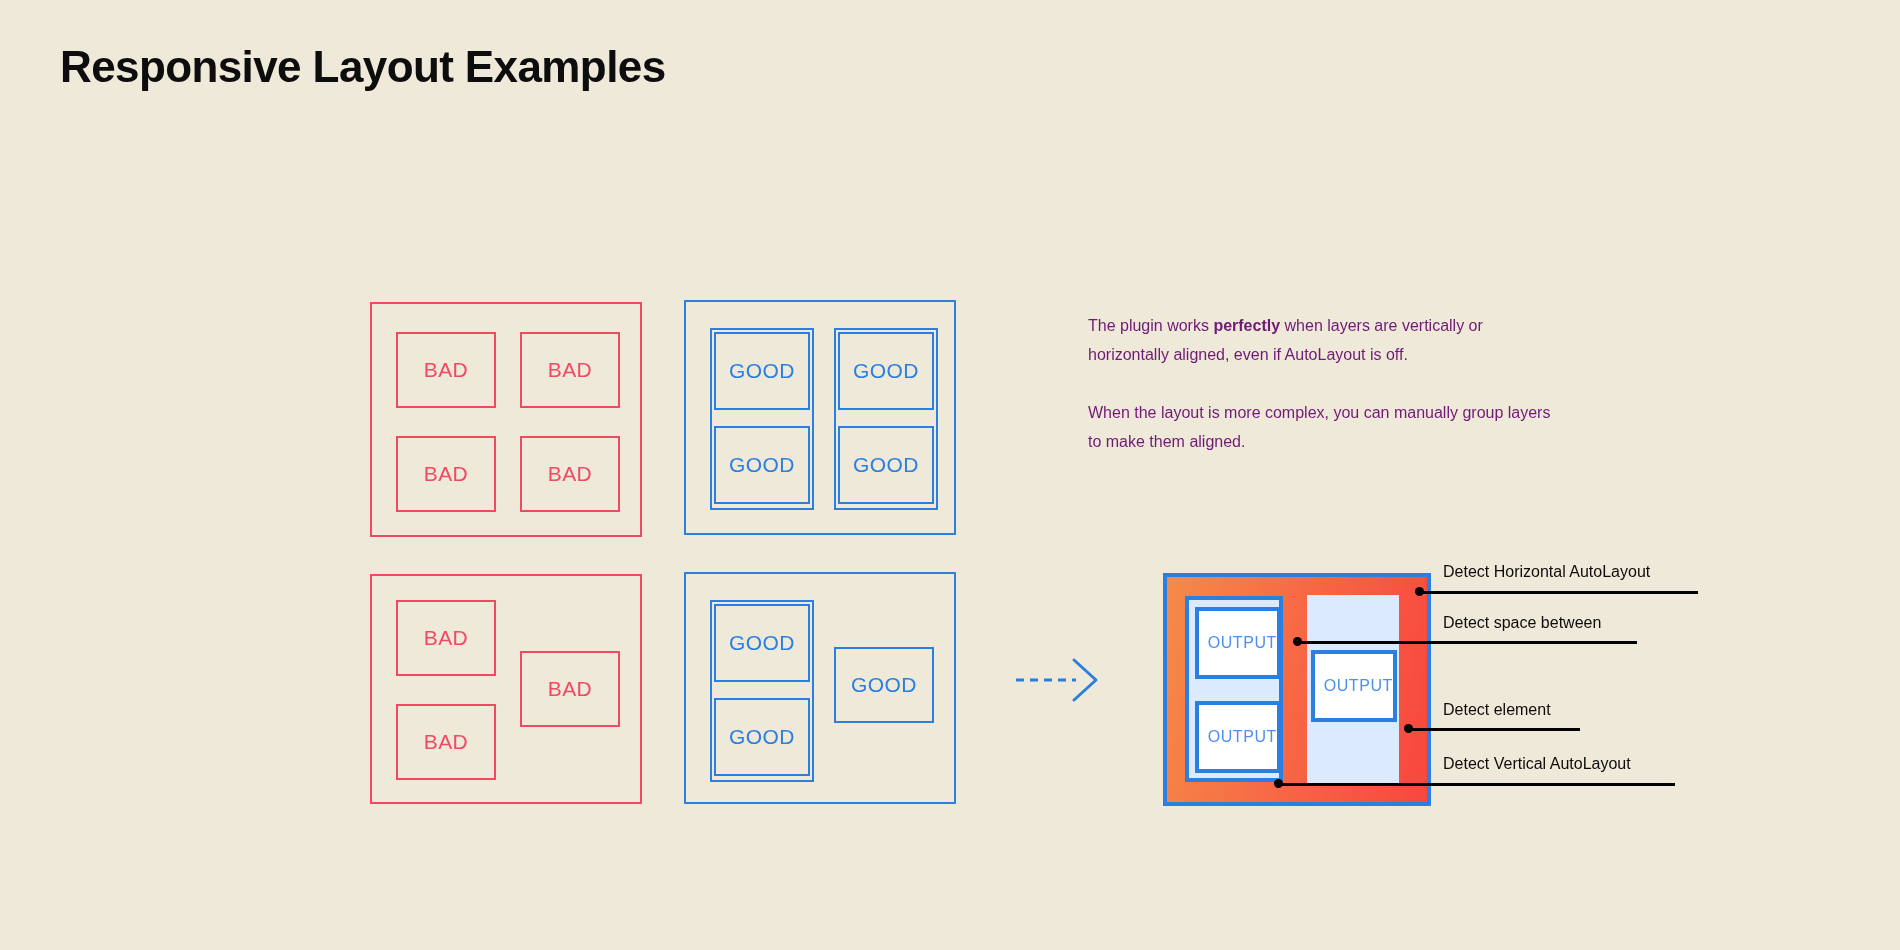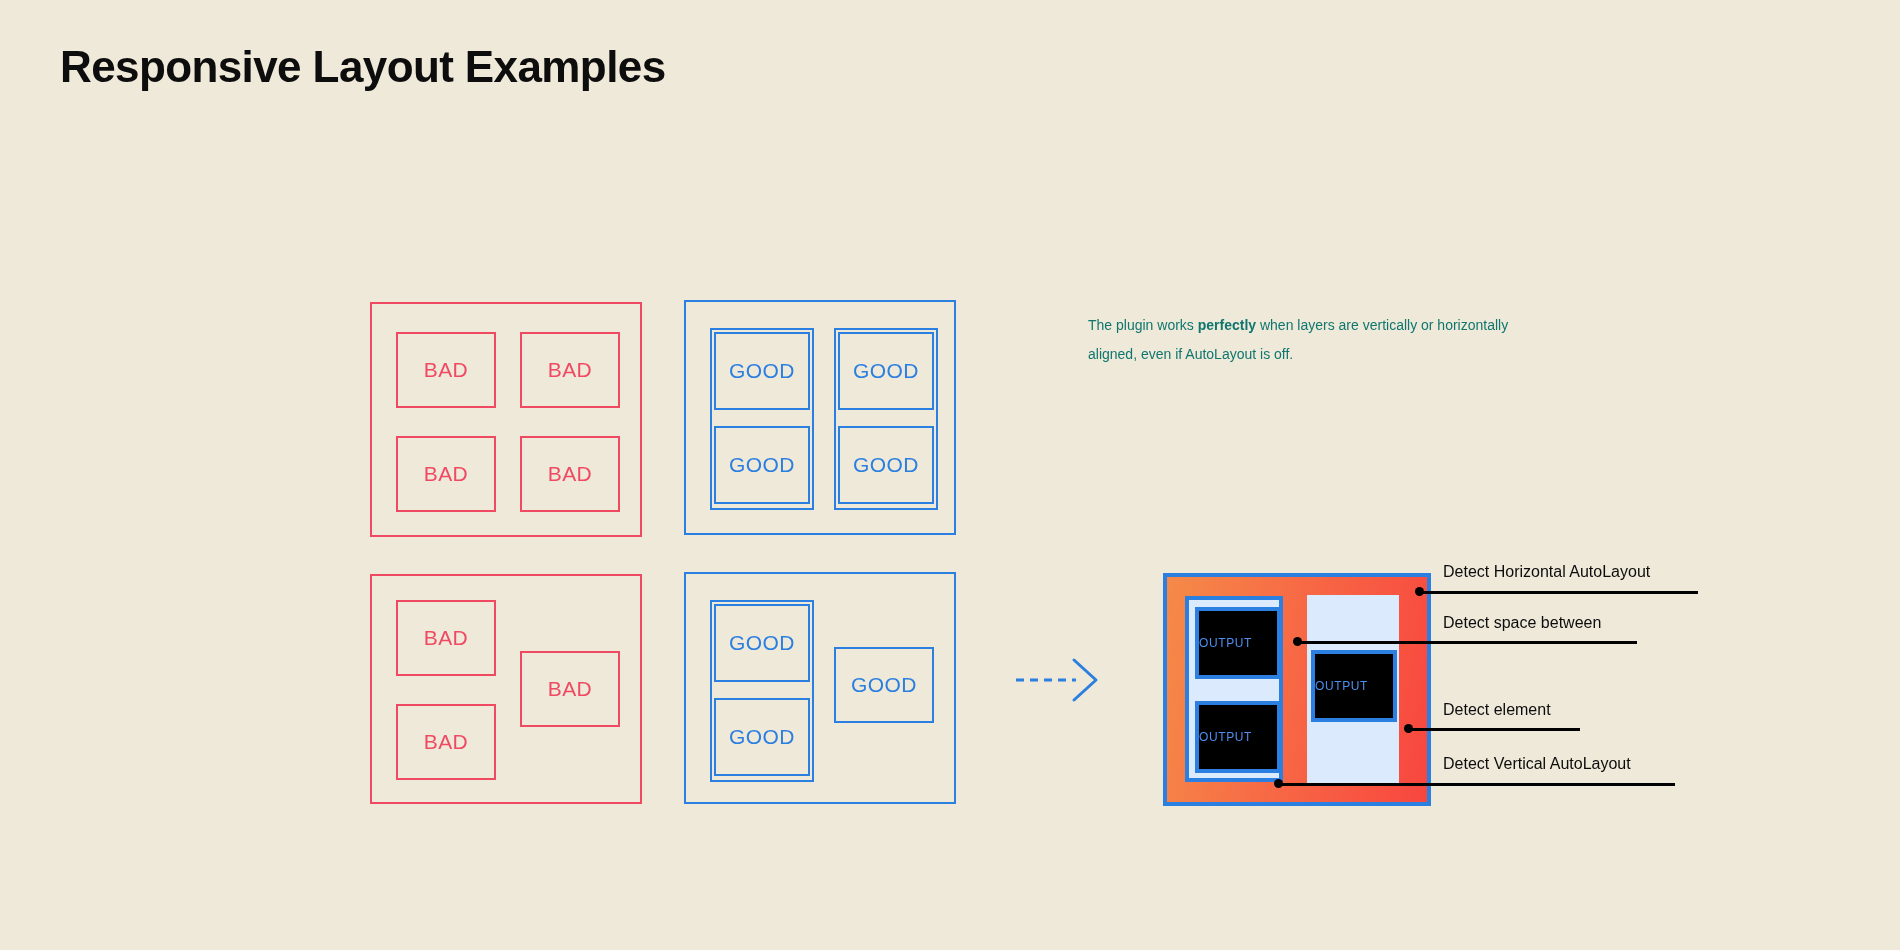--- a/index.html
+++ b/index.html
@@ -64,23 +64,23 @@
     width: 90px;
     height: 50px;
   }
 
   
   #copy-block {
     position: absolute;
     left: 1088px;
     top: 311px;
     width: 470px;
-    font-size: 14px;
+    font-size: 16px;
     line-height: 29px;
-    color: #0f766e;
+    color: #701a75;
   }
   #copy-block p { margin: 0; }
   #copy-block .spacer { height: 29px; }
   #copy-block b { font-weight: bold; }
 
   
   #mockup {
     position: absolute;
     left: 1163px;
     top: 573px;
@@ -92,27 +92,27 @@
   }
   .mk-panel {
     position: absolute;
     box-sizing: border-box;
     background: #dbeafc;
   }
   .mk-panel.framed { border: 4px solid #2b7fe0; }
   .mk-out {
     position: absolute;
     box-sizing: border-box;
-    background: #000000;
+    background: #ffffff;
     border: 4px solid #2b7fe0;
     display: flex;
     align-items: center;
-    justify-content: flex-start;
+    justify-content: flex-end;
     color: #4d8ff0;
-    font-size: 12px;
+    font-size: 16px;
     letter-spacing: 0.6px;
   }
 
   
   .anno-label {
     position: absolute;
     font-size: 16px;
     color: #0d0d0d;
     white-space: nowrap;
   }
@@ -197,20 +197,21 @@
 </div>
 
 <svg id="flow-arrow" viewBox="0 0 90 50">
   <line x1="2" y1="25" x2="62" y2="25" stroke="#2b7fe0" stroke-width="3" stroke-dasharray="8 6"></line>
   <polyline points="60,5 82,25 60,45" fill="none" stroke="#2b7fe0" stroke-width="3" stroke-linecap="round" stroke-linejoin="round"></polyline>
 </svg>
 
 <div id="copy-block">
   <p><span>The plugin works </span><b>perfectly</b><span> when layers are vertically or horizontally aligned, even if AutoLayout is off.</span></p>
   <div class="spacer"></div>
+  <p>When the layout is more complex, you can manually group layers to make them aligned.</p>
 </div>
 
 <div id="mockup">
 
   <div class="mk-panel framed" style="left:18px; top:19px; width:98px; height:186px;">
     <div class="mk-out" style="left:6px; top:7px; width:86px; height:72px;">
       <span>OUTPUT</span>
     </div>
     <div class="mk-out" style="left:6px; top:101px; width:86px; height:72px;">
       <span>OUTPUT</span>

